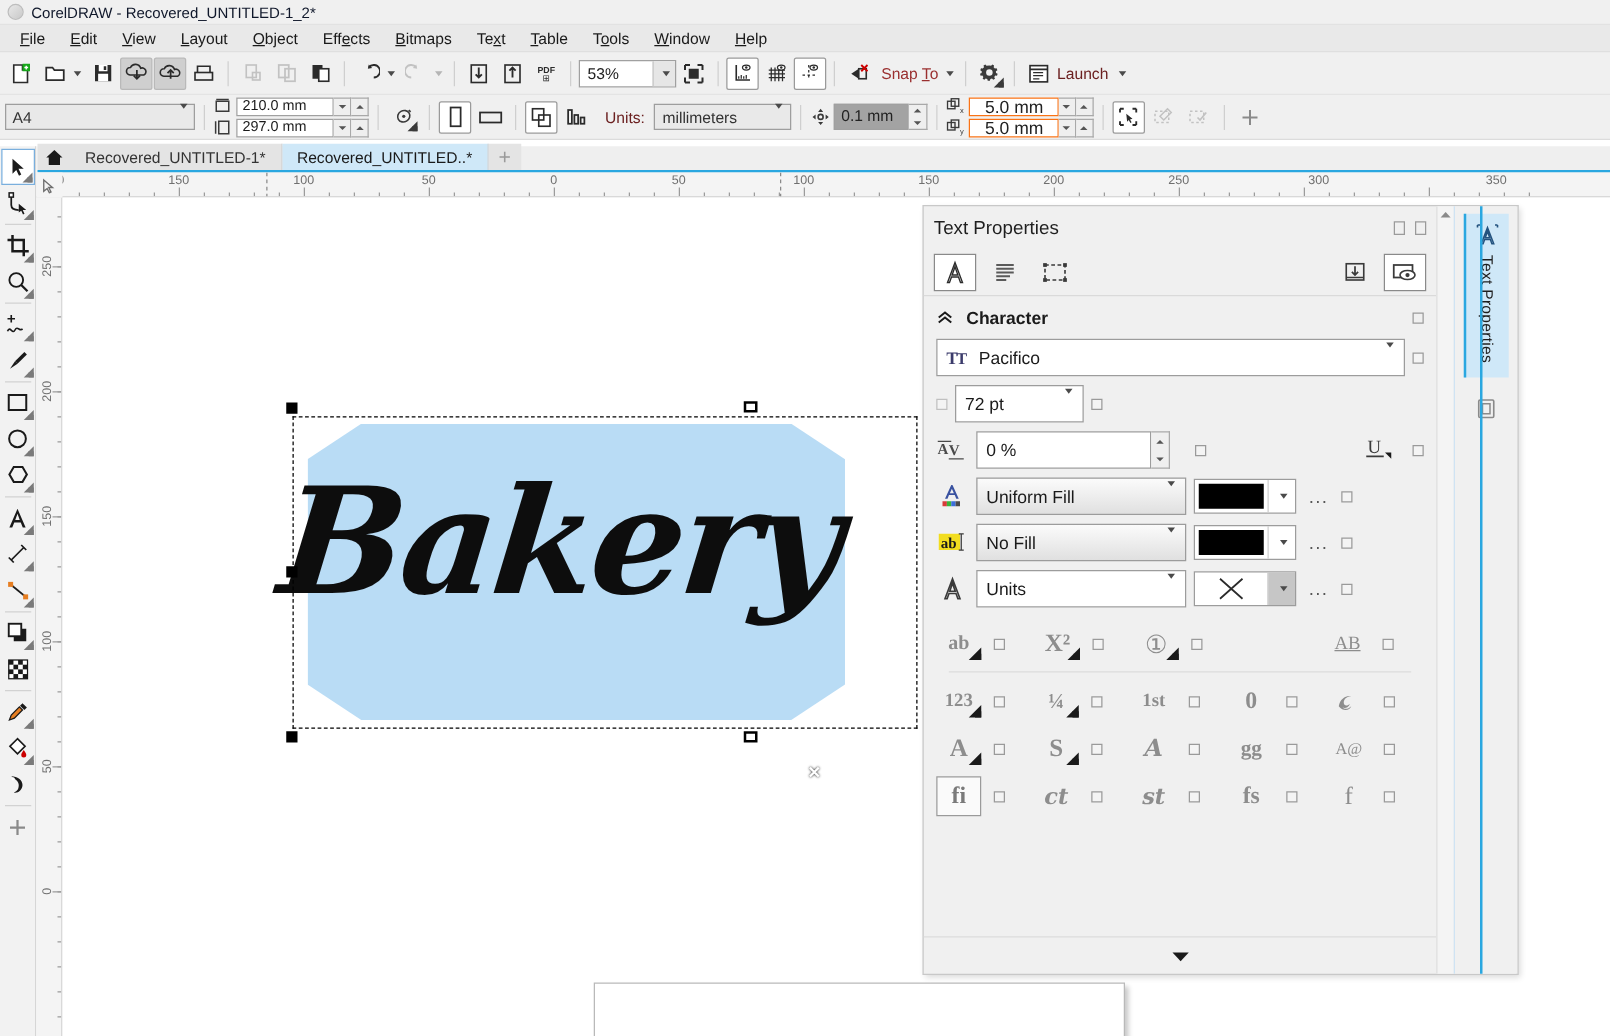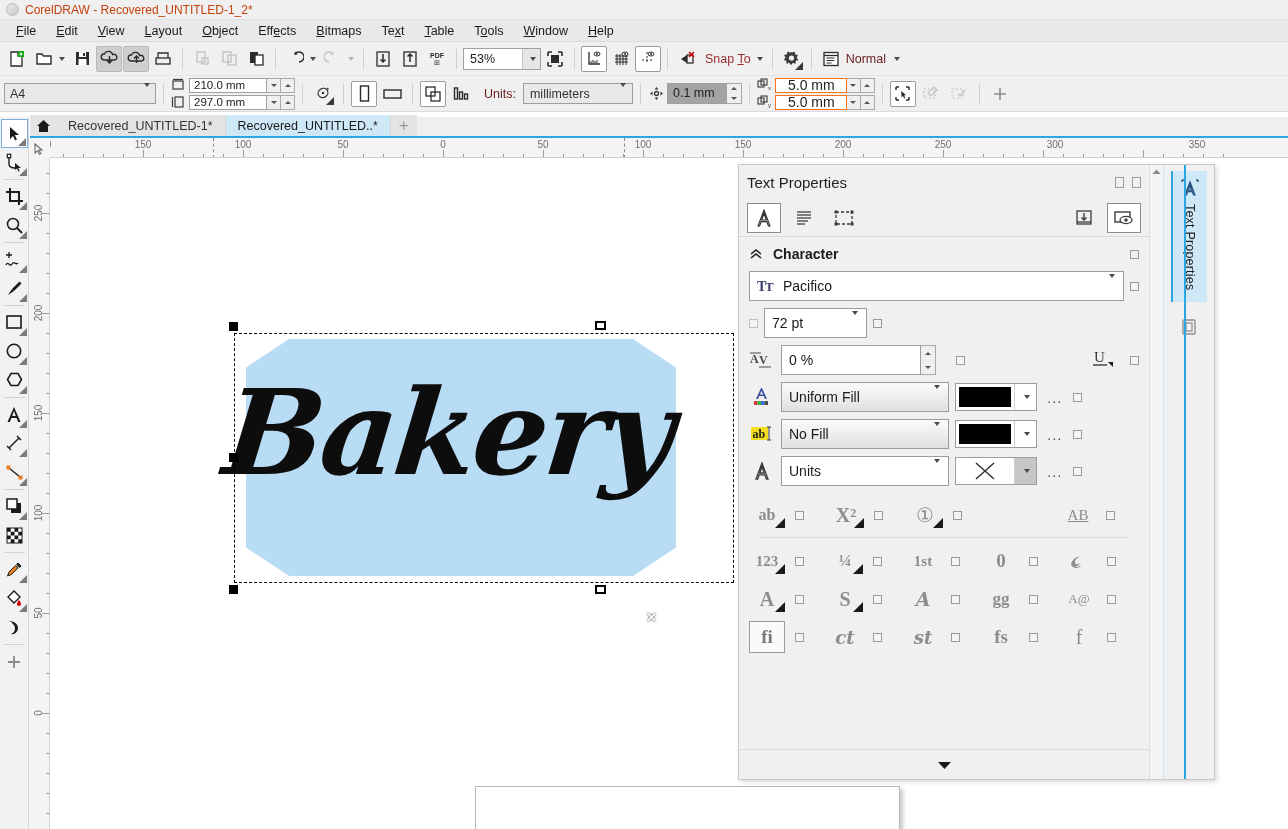--- a/index.html
+++ b/index.html
@@ -19,21 +19,21 @@
     height: 20px; background: #f0f0f0;
     display: flex; align-items: center; gap: 6px;
     padding-left: 6px;
     border-bottom: 1px solid #e2e2e2;
   }
   .titlebar .appicon {
     width: 13px; height: 13px; border-radius: 50%;
     background: linear-gradient(135deg,#e8e8e8,#c9c9c9);
     border: 1px solid #bdbdbd;
   }
-  .titlebar .ttl { font-size: 12px; color: #c2410c; }
+  .titlebar .ttl { font-size: 12px; color: #0f172a; }
 
   
   .menubar {
     height: 22px; background: #e9e9e9;
     display: flex; align-items: center;
     padding-left: 6px;
     border-bottom: 1px solid #dcdcdc;
   }
   .menu-item {
     padding: 2px 10px; font-size: 12.5px; color: #1a1a1a;
@@ -513,21 +513,21 @@
     </div>
     <div class="tb-sep"></div>
     <div class="tb-split">
       <div class="tb-btn">
         <svg width="18" height="16" viewBox="0 0 18 16">
             <rect x="2" y="1.5" width="14" height="13" fill="#fff" stroke="#2b2b2b" stroke-width="1.3"></rect>
             <path d="M2 4.5h14" stroke="#2b2b2b" stroke-width="1.3"></path>
             <path d="M4.5 7h8M4.5 9.5h8M4.5 12h5" stroke="#2b2b2b" stroke-width="1"></path>
           </svg>
       </div>
-      <div class="lbl-dark">Normal</div>
+      <div class="lbl-dark">Launch</div>
       <div class="caret"></div>
     </div>
   </div>
 
   <div class="propbar">
     <div class="page-select">
       <span>A4</span>
       <span class="sarrow"><span class="caret"></span></span>
     </div>
     <div class="tb-sep"></div>

